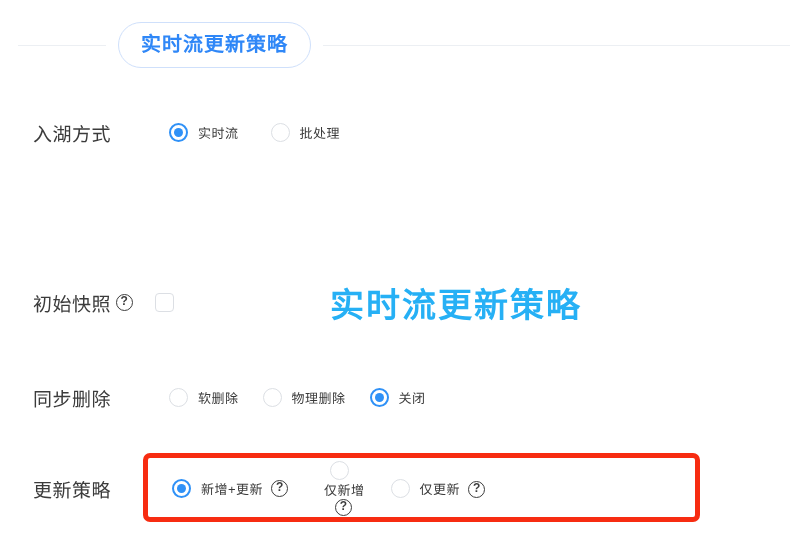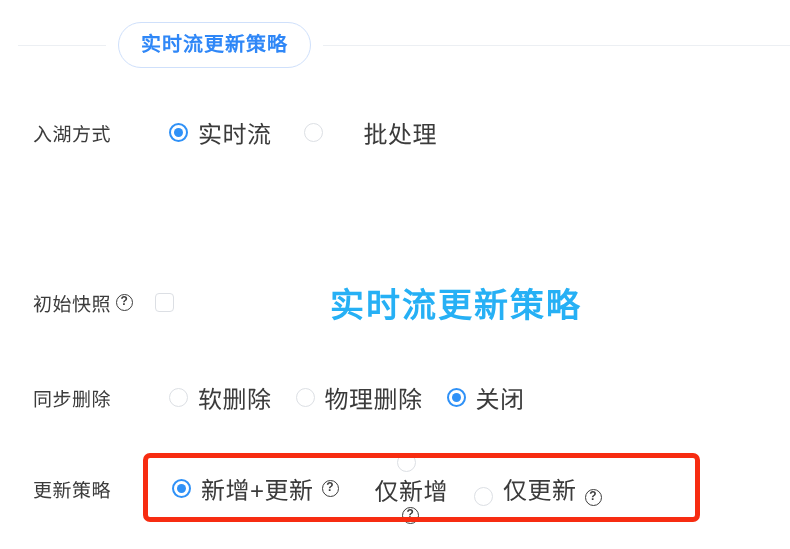--- a/index.html
+++ b/index.html
@@ -115,21 +115,21 @@
     top: 50%;
     width: 9px;
     height: 9px;
     margin-left: -4.5px;
     margin-top: -4.5px;
     border-radius: 50%;
     background: #2f91f7;
   }
   .opt-label {
     margin-left: 10px;
-    font-size: 24px;
+    font-size: 13px;
     color: #3b3b3b;
     letter-spacing: 0.5px;
   }
 
   
   .checkbox {
     width: 19px;
     height: 19px;
     box-sizing: border-box;
     border: 1.6px solid #dcdfe4;
@@ -191,21 +191,21 @@
 
   <div class="row" style="top: 110px;">
     <div class="row-label">入湖方式</div>
     <div class="row-controls">
 
       <div class="opt" style="margin-left: 36px;">
         <span class="radio on"></span>
         <span class="opt-label">实时流</span>
       </div>
 
-      <div class="opt" style="margin-left: 32px; gap: 31px;">
+      <div class="opt" style="margin-left: 32px;">
         <span class="radio off"></span>
         <span class="opt-label">批处理</span>
       </div>
 
     </div>
   </div>
 
 
   <div class="row" style="top: 280px;">
     <div class="row-label" style="width: 118px;">

